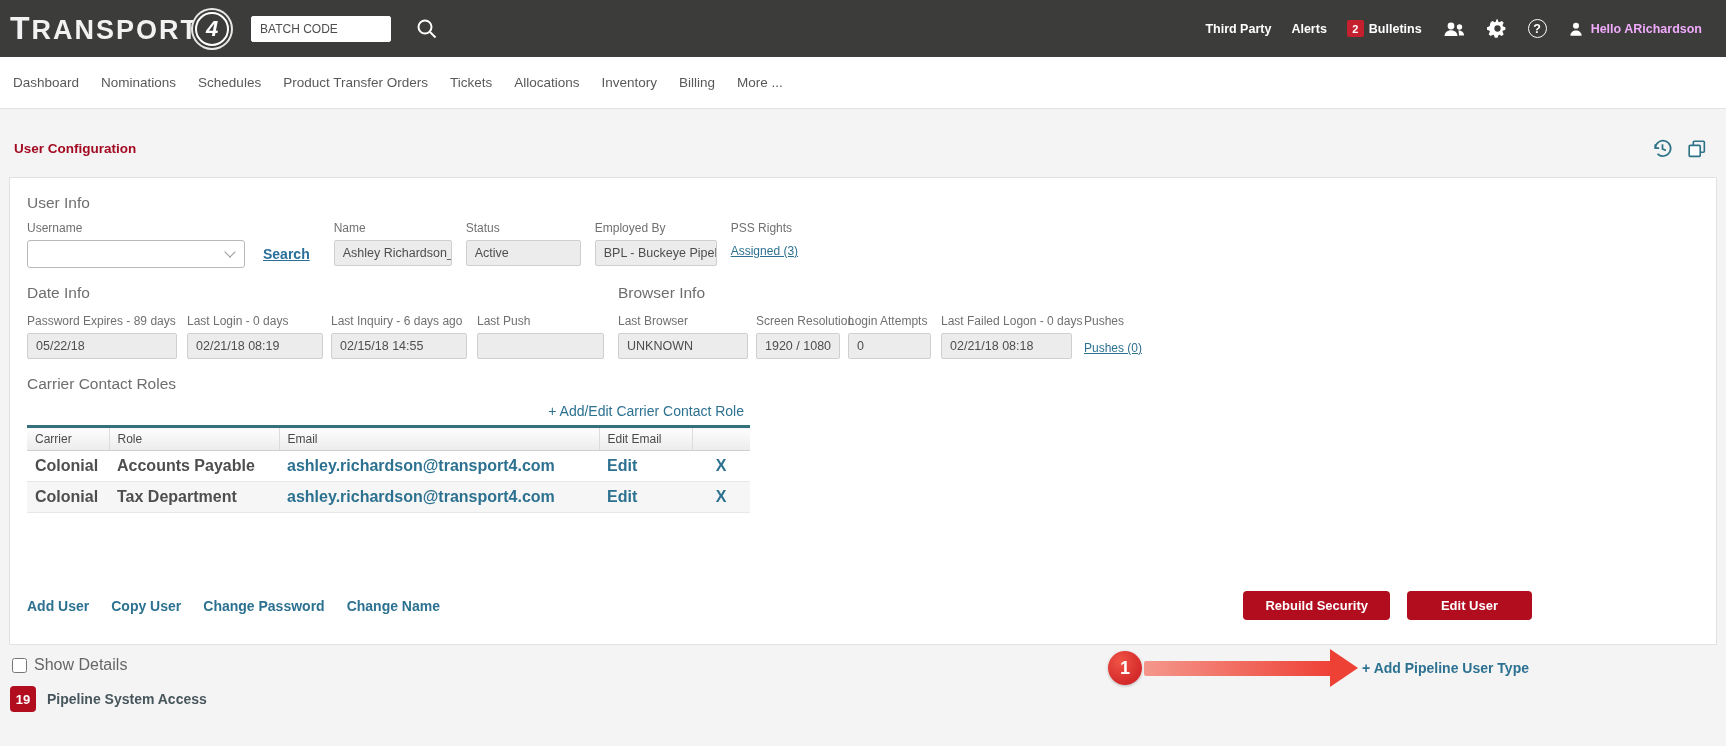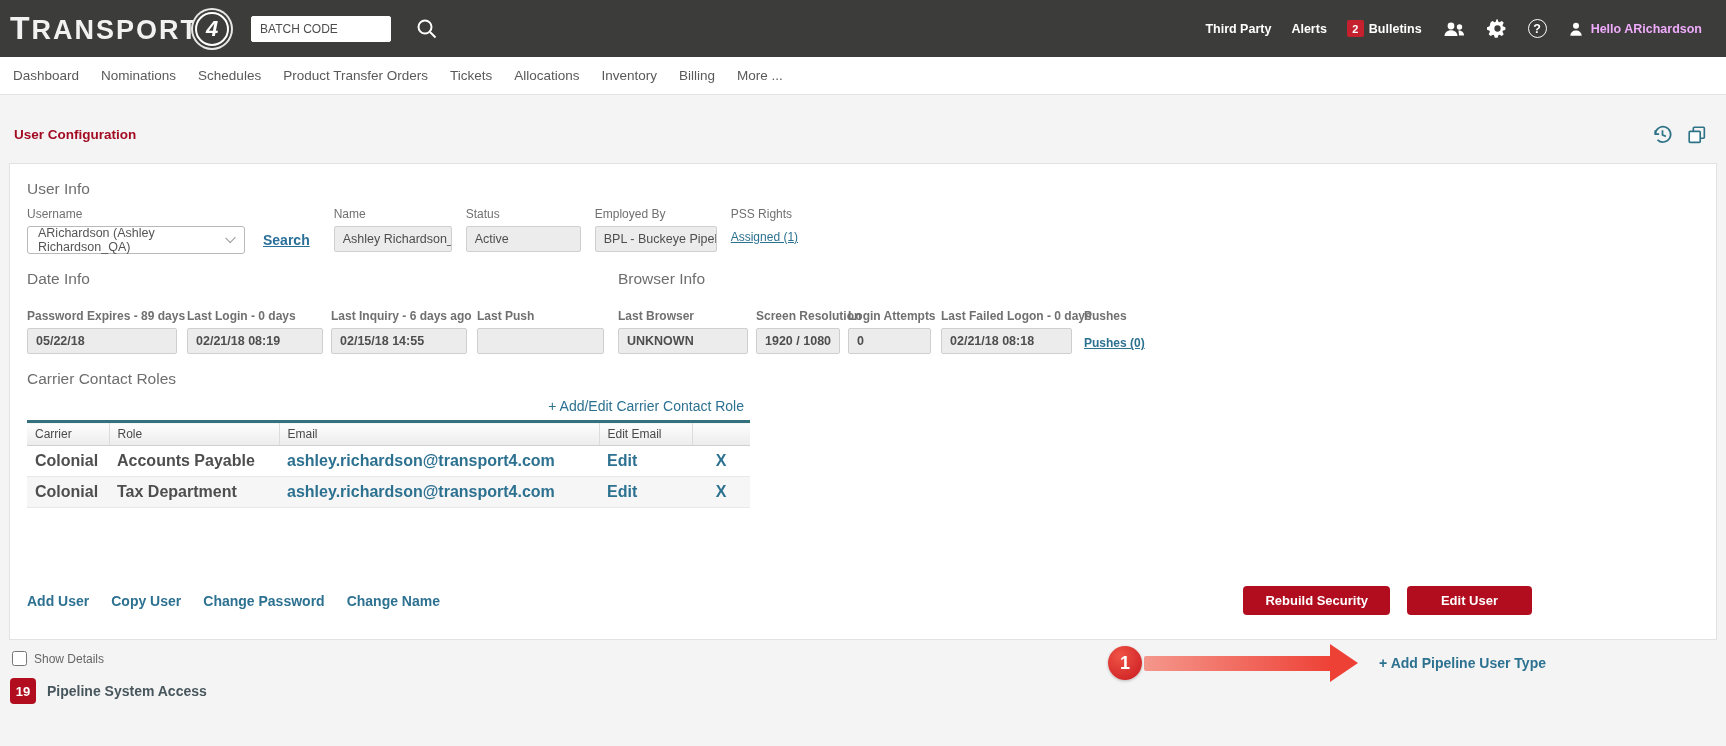--- a/index.html
+++ b/index.html
@@ -24,21 +24,21 @@
   .bulletins { display:flex; align-items:center; gap:5px; cursor:pointer; }
   .bull-badge { min-width:17px; height:17px; background:#c5202e; color:#fff; font-size:11px; font-weight:bold;
                 display:flex; align-items:center; justify-content:center; border-radius:2px; padding:0 3px; }
   .hdr-icon { display:flex; cursor:pointer; }
   .help-circle { width:19px; height:19px; border:1.6px solid #fff; border-radius:50%; color:#fff; font-size:12.5px;
                  font-weight:bold; display:flex; align-items:center; justify-content:center; }
   .greeting { display:flex; align-items:center; gap:6px; cursor:pointer; }
   .greeting span { color:#f0abfc; font-size:12.5px; font-weight:bold; }
 
   
-  .nav { height:38px; background:#fff; border-bottom:1px solid #e3e3e3; display:flex; align-items:center; padding-left:2px; }
+  .nav { height:52px; background:#fff; border-bottom:1px solid #e3e3e3; display:flex; align-items:center; padding-left:2px; }
   .nav-item { font-size:13.5px; color:#595959; padding:0 11px; cursor:pointer; white-space:nowrap; }
 
   
   .title-row { display:flex; align-items:center; padding:28px 18px 0 14px; }
   .page-title { font-size:13.5px; font-weight:bold; color:#a30b22; }
   .title-icons { margin-left:auto; display:flex; align-items:center; gap:12px; }
 
   
   .card { margin:17px 9px 0 9px; background:#fff; border:1px solid #e2e2e2; padding:16px 0 24px 17px; }
   .sec-h { font-size:15.5px; color:#6e6e6e; font-weight:400; }
@@ -56,21 +56,21 @@
   .g-search { padding:24px 24px 0 18px; }
   .g-name { width:118px; margin-right:14px; }
   .g-status { width:115px; margin-right:14px; }
   .g-emp { width:122px; margin-right:14px; }
   .teal-link { color:#2d7191; cursor:pointer; }
   .u-link { text-decoration:underline; }
   .pss-link { font-size:12px; margin-top:4px; }
 
   .row2 { display:flex; margin-top:16px; }
   .date-block { width:591px; }
-  .fields-line { display:flex; margin-top:21px;font-weight:bold; }
+  .fields-line { display:flex; margin-top:12px; }
   .browser-block { }
   .pushes-link { font-size:12px; margin-top:8px; }
 
   .cc-head { margin-top:16px; }
   .cc-wrap { width:723px; }
   .cc-addlink { text-align:right; padding:10px 6px 6px 0; font-size:14px; font-weight:normal; }
   table.cc { width:723px; border-collapse:collapse; border-top:3px solid #34717c; }
   table.cc th { background:linear-gradient(#fdfdfd,#ececec); border-right:1px solid #dcdcdc; border-bottom:1px solid #cfcfcf;
                 font-weight:normal; color:#4a4a4a; text-align:left; padding:4px 8px; font-size:12px; height:21px; }
   table.cc th:last-child { border-right:none; }
@@ -83,27 +83,27 @@
   .act-links { display:flex; gap:22px; }
   .act-link { font-size:14px; font-weight:bold; color:#2d7191; cursor:pointer; white-space:nowrap; }
   .act-buttons { margin-left:auto; display:flex; gap:17px; }
   .red-btn { background:#b10d1e; color:#fff; border:none; border-radius:4px; font-size:13px; font-weight:bold;
              padding:0 22px; height:29px; min-width:125px; cursor:pointer; font-family:"Liberation Sans",sans-serif; }
 
   
   .below { position:relative; height:151px; }
   .details-row { display:flex; align-items:center; gap:7px; padding:11px 0 0 12px; }
   .details-row input { width:15px; height:15px; accent-color:#fff; cursor:pointer; }
-  .details-label { font-size:12px; color:#666; }
+  .details-label { font-size:16px; color:#666; }
   .psa-row { display:flex; align-items:center; gap:11px; padding:12px 0 0 10px; }
   .count-badge { min-width:26px; height:26px; background:#b10d1e; border-radius:4px; color:#fff; font-size:13px;
                  font-weight:bold; display:flex; align-items:center; justify-content:center; }
   .psa-heading { font-size:14px; font-weight:bold; color:#47565c; }
 
-  .add-pipeline-link { position:absolute; top:15px; right:180px; font-size:14px; font-weight:bold; white-space:nowrap; }
+  .add-pipeline-link { position:absolute; top:15px; right:197px; font-size:14px; font-weight:bold; white-space:nowrap; }
 
   .anno-circle { position:absolute; left:1108px; top:6px; width:34px; height:34px; border-radius:50%;
                  background:radial-gradient(circle at 35% 30%, #f05345, #c8191f); color:#fff; font-size:18px; font-weight:bold;
                  display:flex; align-items:center; justify-content:center; box-shadow:0 1px 3px rgba(0,0,0,.25); }
   .anno-shaft { position:absolute; left:1144px; top:16px; width:188px; height:15px;
                 background:linear-gradient(90deg, rgba(245,120,105,.75), #ee4136); border-radius:2px; }
   .anno-head { position:absolute; left:1330px; top:4px; width:0; height:0;
                border-left:28px solid #ee4136; border-top:19px solid transparent; border-bottom:19px solid transparent; }
 </style>
 </head>
@@ -187,42 +187,41 @@
   </div>
 
   <section class="card">
 
     <div class="sec-h">User Info</div>
 
     <div class="row1">
       <div class="fgroup" style="width:218px; margin-right:0;">
         <span class="flabel">Username</span>
         <div class="sel">
-          <span>ARichardson (Ashley Richardson_QA)</span>
           <span class="chev"></span>
         </div>
       </div>
       <div class="g-search">
         <span class="search-link">Search</span>
       </div>
       <div class="fgroup g-name">
         <span class="flabel">Name</span>
         <div class="dfield">Ashley Richardson_QA</div>
       </div>
       <div class="fgroup g-status">
         <span class="flabel">Status</span>
         <div class="dfield">Active</div>
       </div>
       <div class="fgroup g-emp">
         <span class="flabel">Employed By</span>
         <div class="dfield">BPL - Buckeye Pipeline</div>
       </div>
       <div class="fgroup">
         <span class="flabel">PSS Rights</span>
-        <span class="teal-link u-link pss-link">Assigned (1)</span>
+        <span class="teal-link u-link pss-link">Assigned (3)</span>
       </div>
     </div>
 
     <div class="row2">
       <div class="date-block">
         <div class="sec-h">Date Info</div>
         <div class="fields-line">
           <div class="fgroup" style="width:150px; margin-right:10px;">
             <span class="flabel">Password Expires - 89 days</span>
             <div class="dfield">05/22/18</div>

